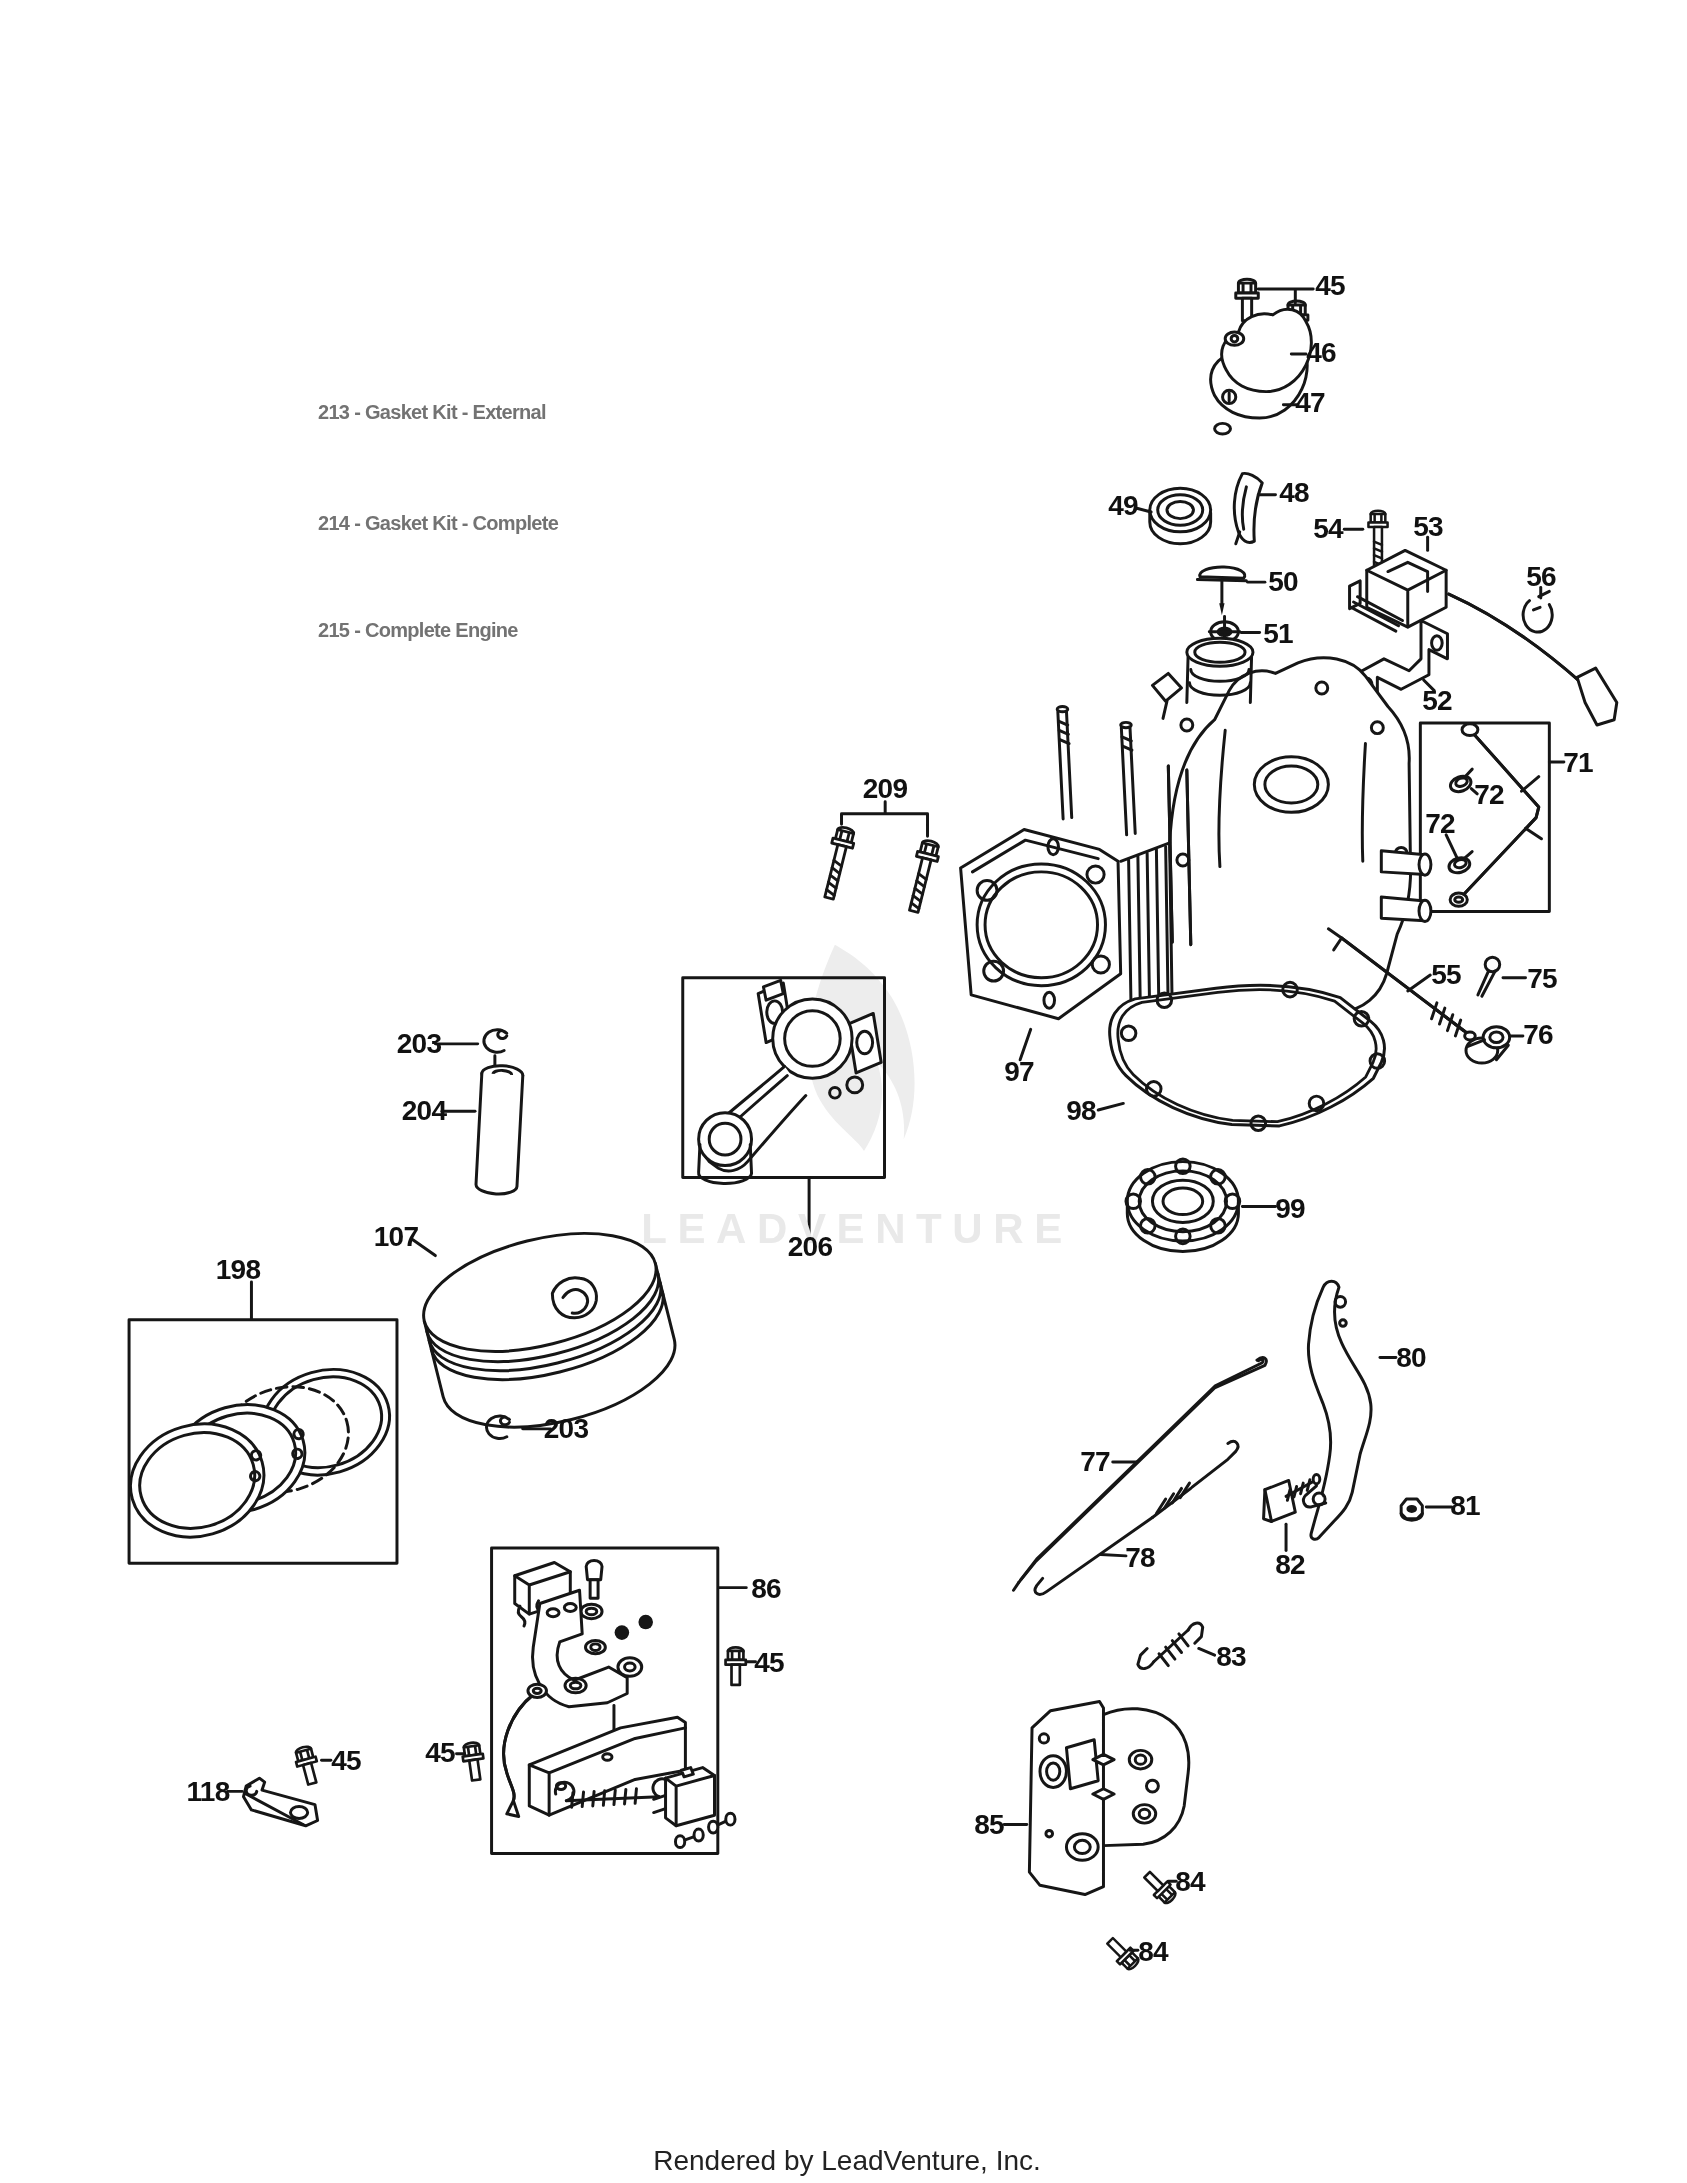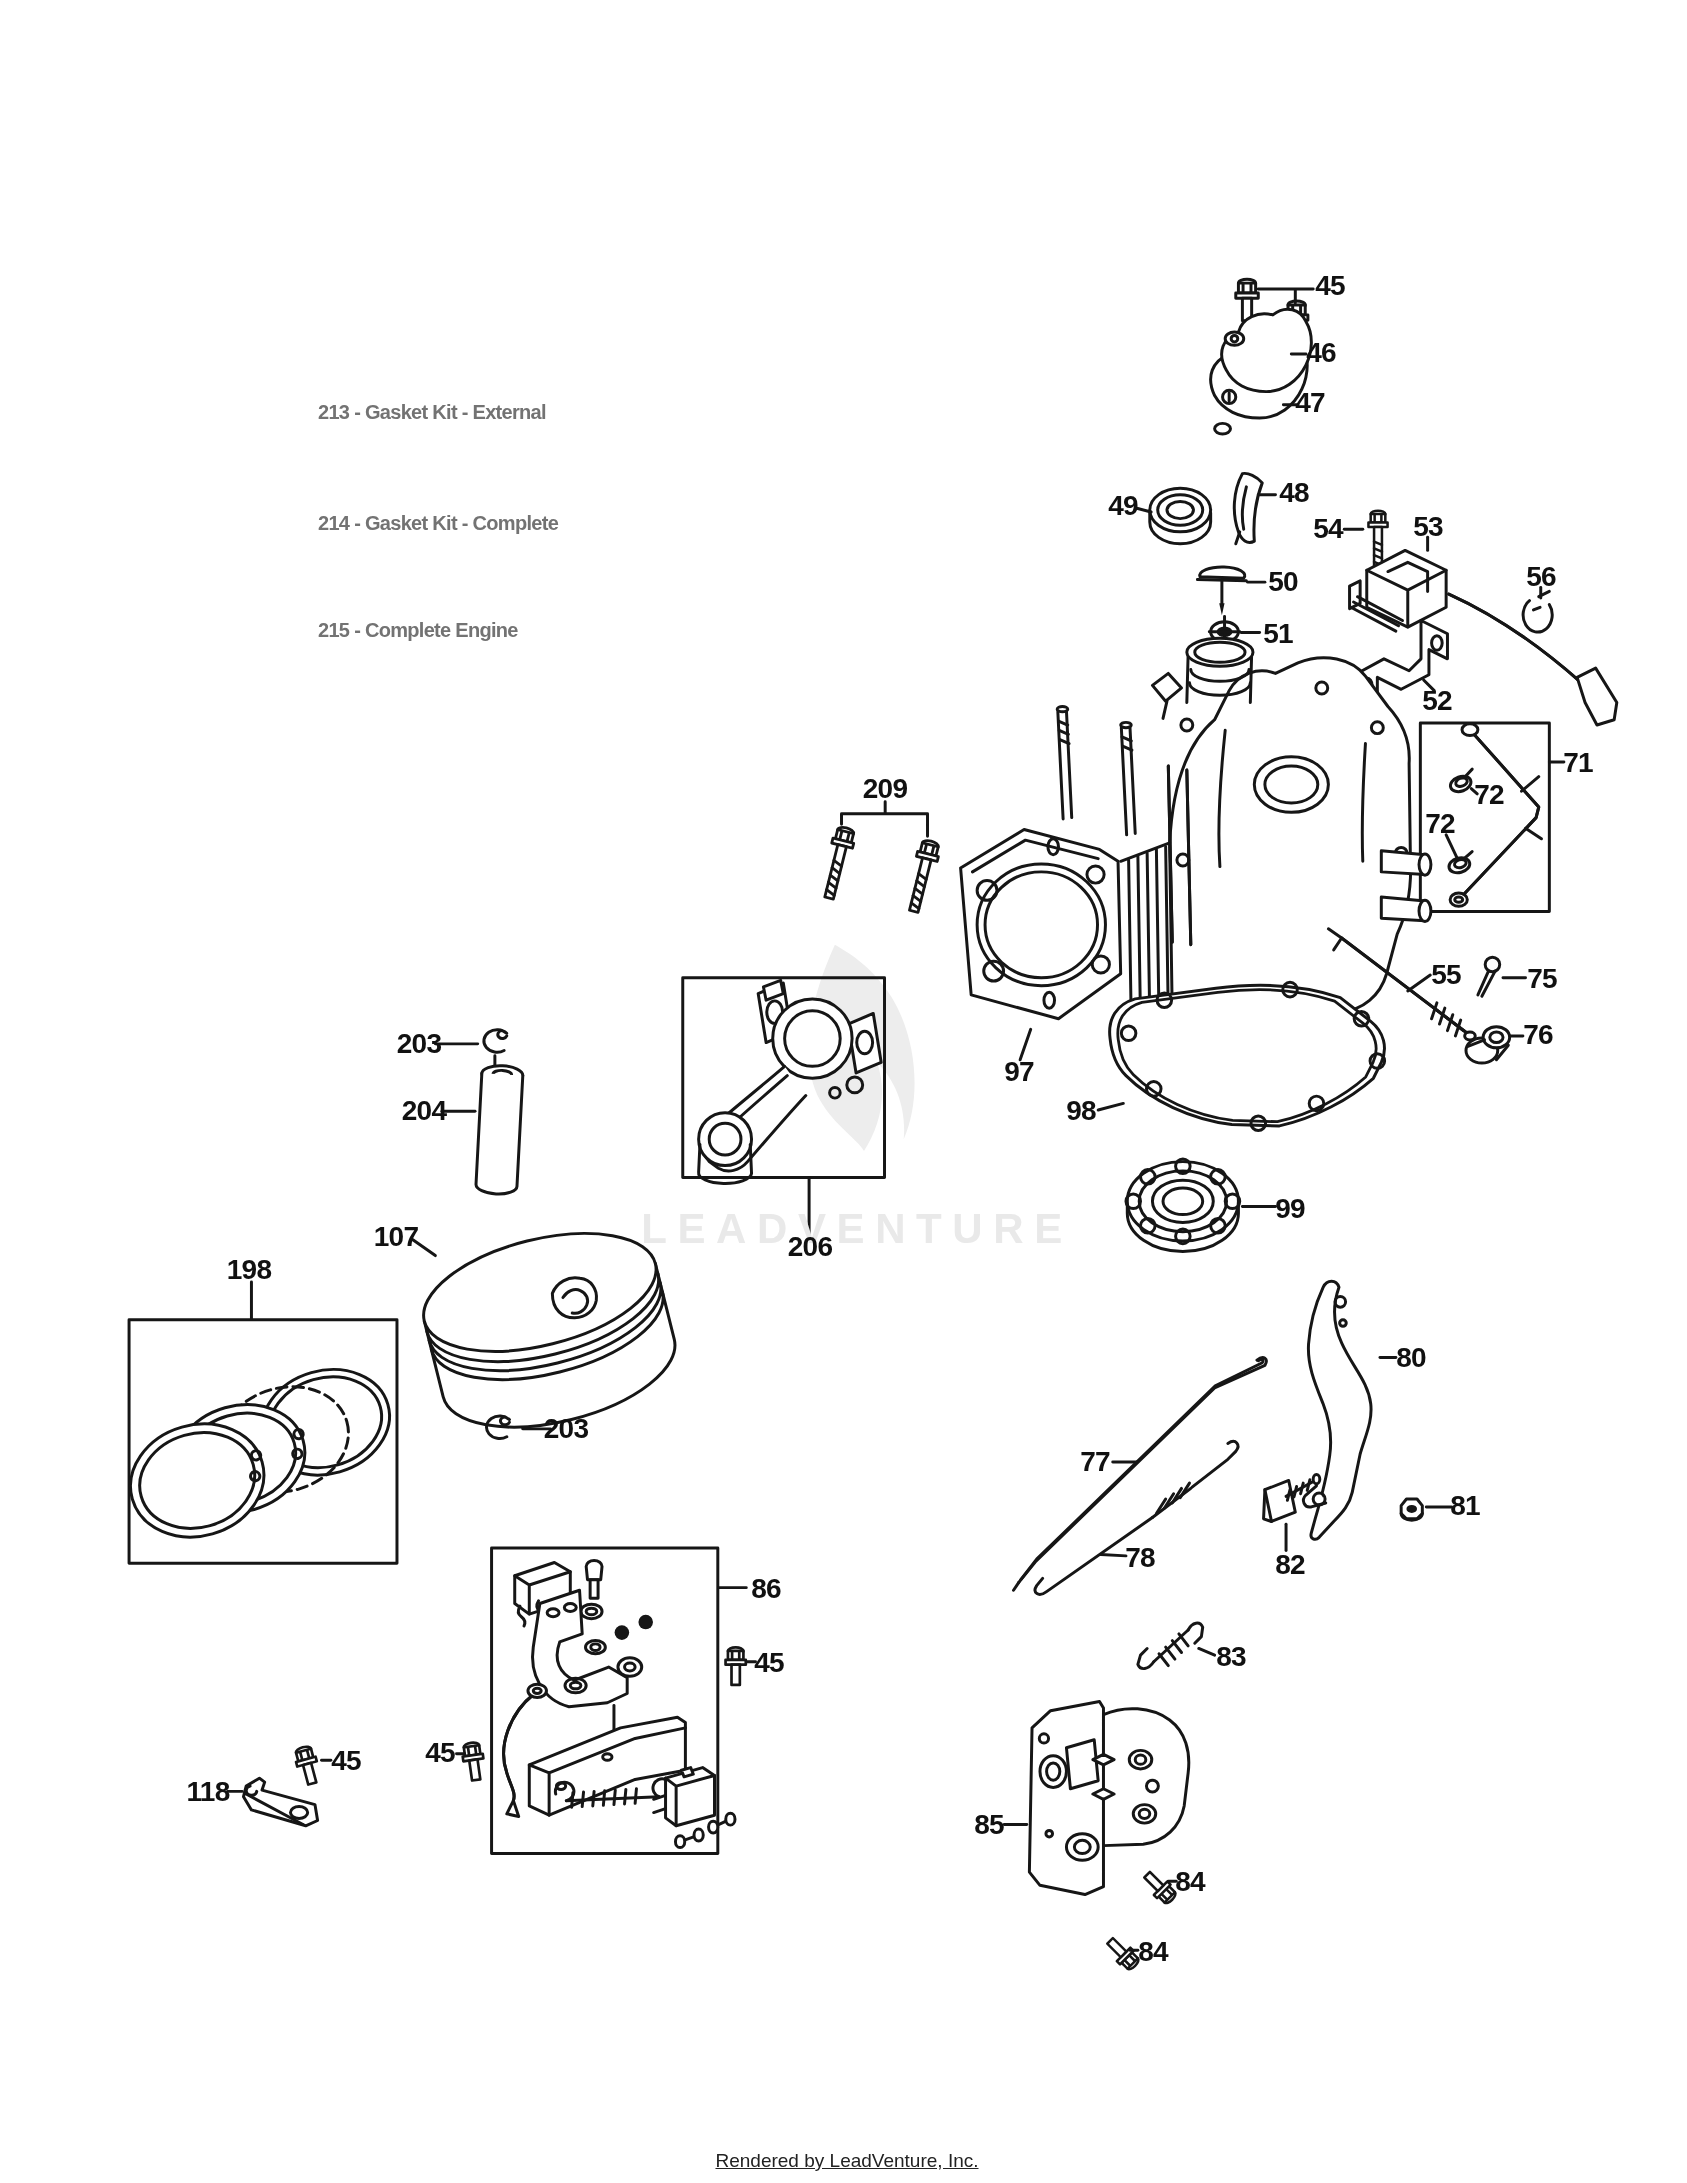--- a/index.html
+++ b/index.html
@@ -9,22 +9,22 @@
   svg *{stroke:#161616;stroke-width:4.5;fill:none;stroke-linecap:round;stroke-linejoin:round;}
   svg .w{fill:#fff;}
   svg .k{fill:#161616;stroke:none;}
   svg .wm{fill:#ededed;stroke:none;}
   .co{position:absolute;transform:translate(-50%,-50%);font-weight:700;font-size:28px;
       letter-spacing:-0.7px;color:#111;white-space:nowrap;}
   .kit{position:absolute;transform:translate(0,-50%);font-weight:700;font-size:20px;
        letter-spacing:-0.7px;color:#737373;white-space:nowrap;}
   .wmtext{position:absolute;transform:translate(-50%,-50%);font-weight:700;font-size:42px;
        letter-spacing:10.6px;color:#e9e9e9;white-space:nowrap;}
-  .footer{position:absolute;transform:translate(-50%,-50%);font-weight:400;font-size:19px;
-       color:#222;white-space:nowrap;text-decoration:underline;}
+  .footer{position:absolute;transform:translate(-50%,-50%);font-weight:400;font-size:28px;
+       color:#222;white-space:nowrap;}
 </style>
 </head>
 <body>
 
 <div id="page">
 
 <svg id="art" width="1687" height="2183" viewBox="0 0 2550 3300">
   <defs>
     <g id="boltS">
       <ellipse cx="0" cy="-27" rx="13" ry="6" class="w"></ellipse>
@@ -509,21 +509,21 @@
 <div class="co" style="left:1019px;top:1072px">97</div>
 <div class="co" style="left:1081px;top:1111px">98</div>
 <div class="co" style="left:1290px;top:1209px">99</div>
 <div class="co" style="left:1446px;top:975px">55</div>
 <div class="co" style="left:1542px;top:979px">75</div>
 <div class="co" style="left:1538px;top:1035px">76</div>
 <div class="co" style="left:419px;top:1044px">203</div>
 <div class="co" style="left:424px;top:1111px">204</div>
 <div class="co" style="left:396px;top:1237px">107</div>
 <div class="co" style="left:810px;top:1247px">206</div>
-<div class="co" style="left:249px;top:1270px">198</div>
+<div class="co" style="left:238px;top:1270px">198</div>
 <div class="co" style="left:566px;top:1429px">203</div>
 <div class="co" style="left:1095px;top:1462px">77</div>
 <div class="co" style="left:1140px;top:1558px">78</div>
 <div class="co" style="left:1411px;top:1358px">80</div>
 <div class="co" style="left:1465px;top:1506px">81</div>
 <div class="co" style="left:1290px;top:1565px">82</div>
 <div class="co" style="left:1231px;top:1657px">83</div>
 <div class="co" style="left:766px;top:1589px">86</div>
 <div class="co" style="left:769px;top:1663px">45</div>
 <div class="co" style="left:346px;top:1761px">45</div>

